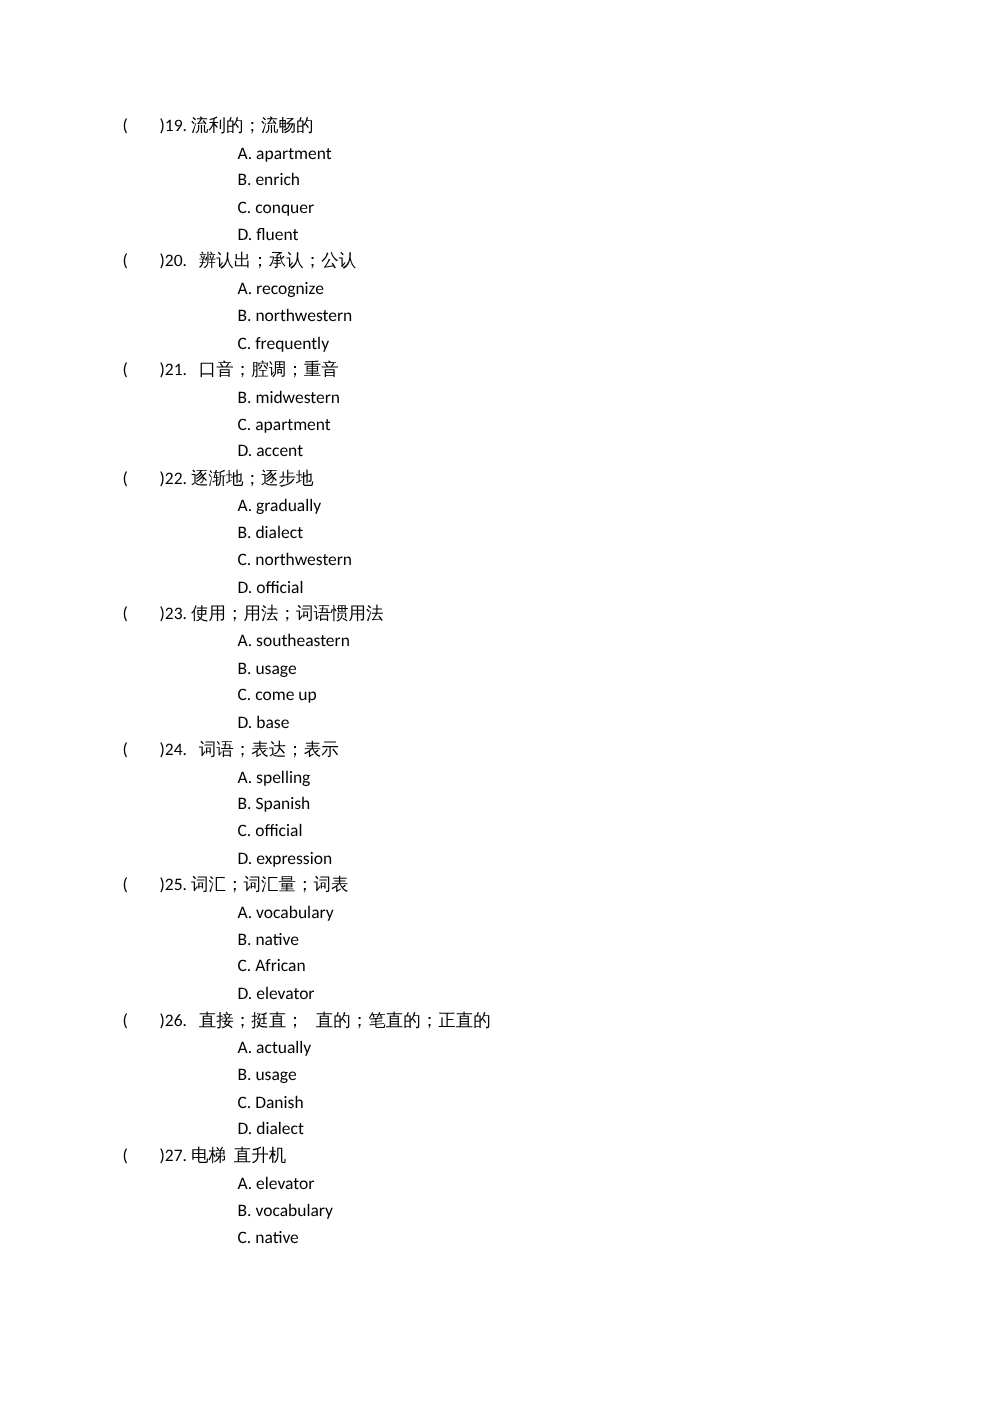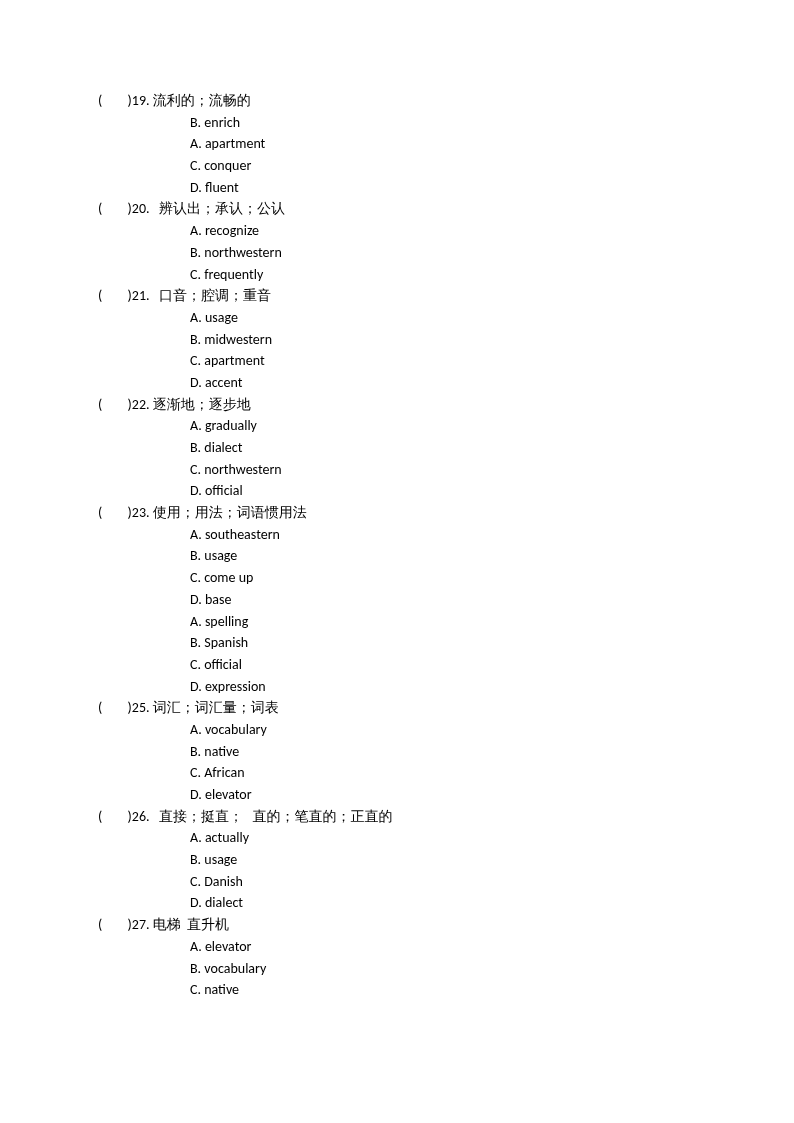--- a/index.html
+++ b/index.html
@@ -38,53 +38,53 @@
     .opt-text {
       display: inline;
     }
   </style>
 </head>
 <body>
 
 <div id="quiz-container">
     <div class="question">
       <div class="q-line"><span>(</span><span>        </span><span>)</span><span class="q-num">19. </span><span class="q-prompt">流利的；流畅的</span></div>
+      <div class="option"><span class="opt-letter">A. </span><span class="opt-text">apartment</span></div>
       <div class="option"><span class="opt-letter">B. </span><span class="opt-text">enrich</span></div>
-      <div class="option"><span class="opt-letter">A. </span><span class="opt-text">apartment</span></div>
       <div class="option"><span class="opt-letter">C. </span><span class="opt-text">conquer</span></div>
       <div class="option"><span class="opt-letter">D. </span><span class="opt-text">fluent</span></div>
     </div>
     <div class="question">
       <div class="q-line"><span>(</span><span>        </span><span>)</span><span class="q-num">20. </span><span class="q-prompt">  辨认出；承认；公认</span></div>
       <div class="option"><span class="opt-letter">A. </span><span class="opt-text">recognize</span></div>
       <div class="option"><span class="opt-letter">B. </span><span class="opt-text">northwestern</span></div>
       <div class="option"><span class="opt-letter">C. </span><span class="opt-text">frequently</span></div>
     </div>
     <div class="question">
       <div class="q-line"><span>(</span><span>        </span><span>)</span><span class="q-num">21. </span><span class="q-prompt">  口音；腔调；重音</span></div>
-      <div class="option"><span class="opt-letter">A. </span><span class="opt-text">usage</span></div>
       <div class="option"><span class="opt-letter">B. </span><span class="opt-text">midwestern</span></div>
       <div class="option"><span class="opt-letter">C. </span><span class="opt-text">apartment</span></div>
       <div class="option"><span class="opt-letter">D. </span><span class="opt-text">accent</span></div>
     </div>
     <div class="question">
       <div class="q-line"><span>(</span><span>        </span><span>)</span><span class="q-num">22. </span><span class="q-prompt">逐渐地；逐步地</span></div>
       <div class="option"><span class="opt-letter">A. </span><span class="opt-text">gradually</span></div>
       <div class="option"><span class="opt-letter">B. </span><span class="opt-text">dialect</span></div>
       <div class="option"><span class="opt-letter">C. </span><span class="opt-text">northwestern</span></div>
       <div class="option"><span class="opt-letter">D. </span><span class="opt-text">official</span></div>
     </div>
     <div class="question">
       <div class="q-line"><span>(</span><span>        </span><span>)</span><span class="q-num">23. </span><span class="q-prompt">使用；用法；词语惯用法</span></div>
       <div class="option"><span class="opt-letter">A. </span><span class="opt-text">southeastern</span></div>
       <div class="option"><span class="opt-letter">B. </span><span class="opt-text">usage</span></div>
       <div class="option"><span class="opt-letter">C. </span><span class="opt-text">come up</span></div>
       <div class="option"><span class="opt-letter">D. </span><span class="opt-text">base</span></div>
     </div>
     <div class="question">
+      <div class="q-line"><span>(</span><span>        </span><span>)</span><span class="q-num">24. </span><span class="q-prompt">  词语；表达；表示</span></div>
       <div class="option"><span class="opt-letter">A. </span><span class="opt-text">spelling</span></div>
       <div class="option"><span class="opt-letter">B. </span><span class="opt-text">Spanish</span></div>
       <div class="option"><span class="opt-letter">C. </span><span class="opt-text">official</span></div>
       <div class="option"><span class="opt-letter">D. </span><span class="opt-text">expression</span></div>
     </div>
     <div class="question">
       <div class="q-line"><span>(</span><span>        </span><span>)</span><span class="q-num">25. </span><span class="q-prompt">词汇；词汇量；词表</span></div>
       <div class="option"><span class="opt-letter">A. </span><span class="opt-text">vocabulary</span></div>
       <div class="option"><span class="opt-letter">B. </span><span class="opt-text">native</span></div>
       <div class="option"><span class="opt-letter">C. </span><span class="opt-text">African</span></div>

